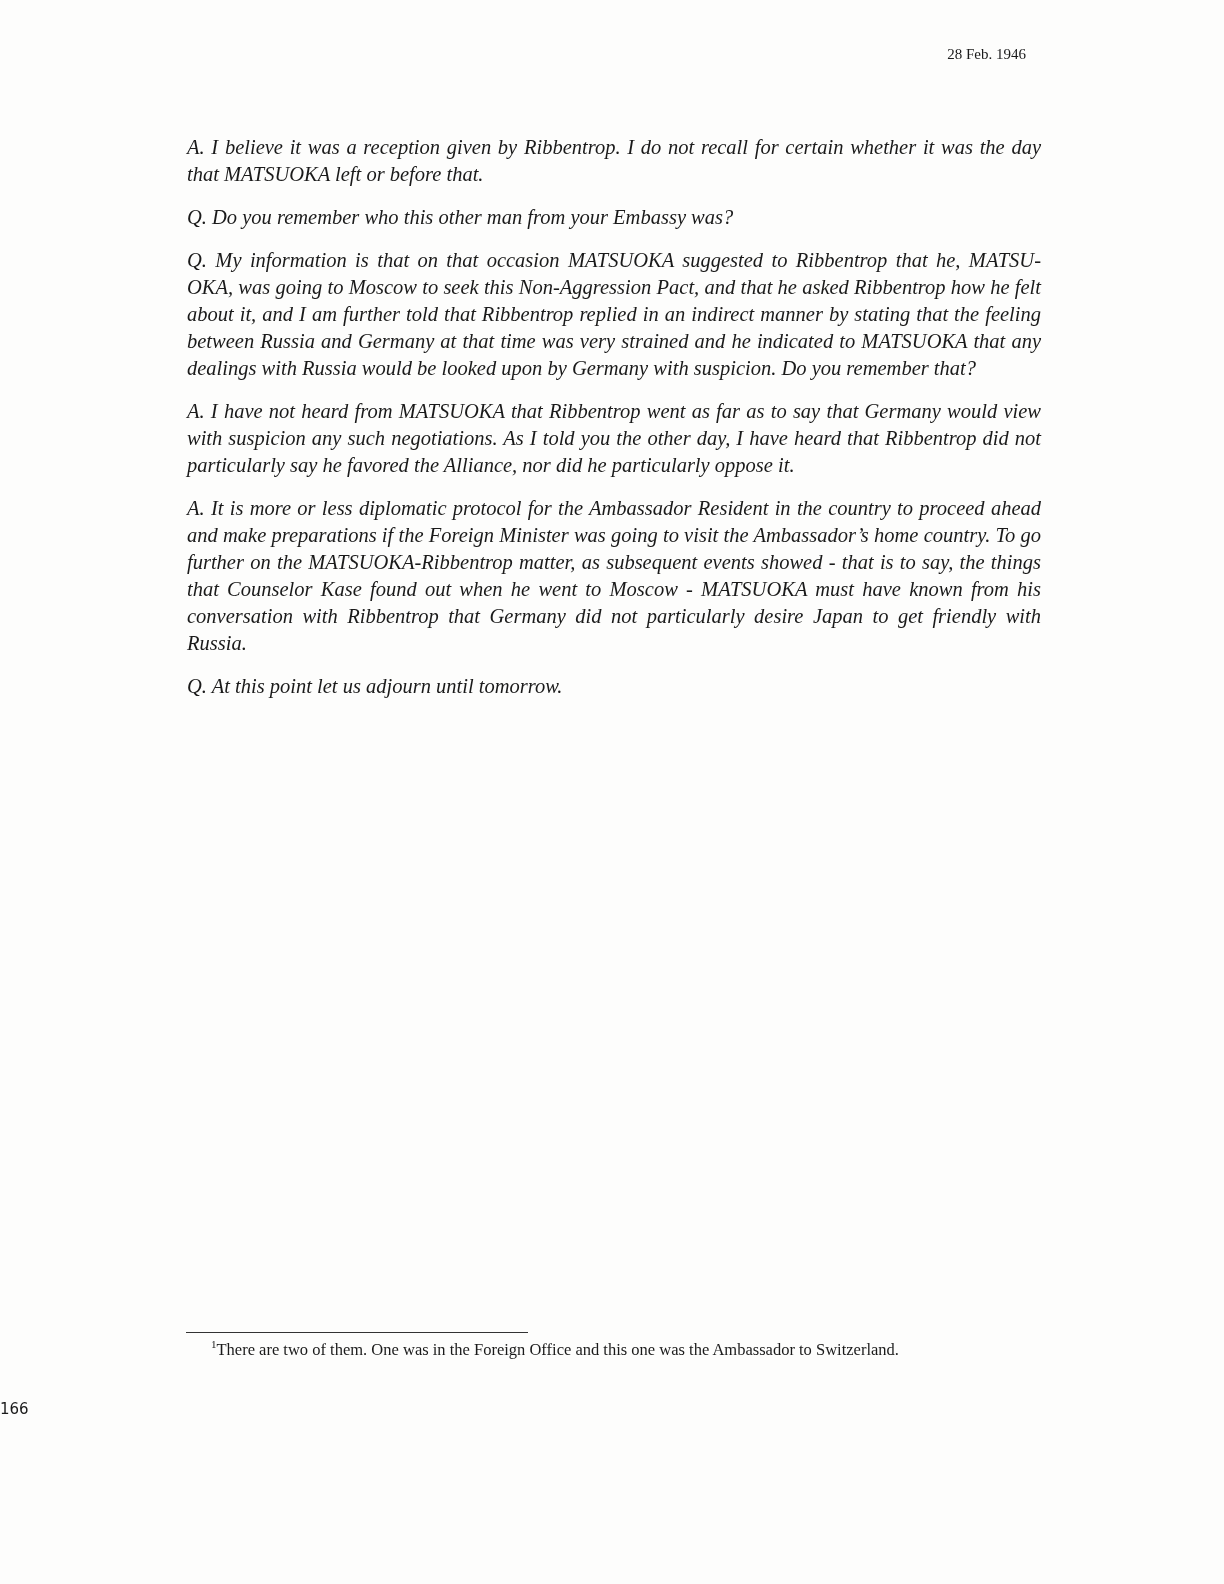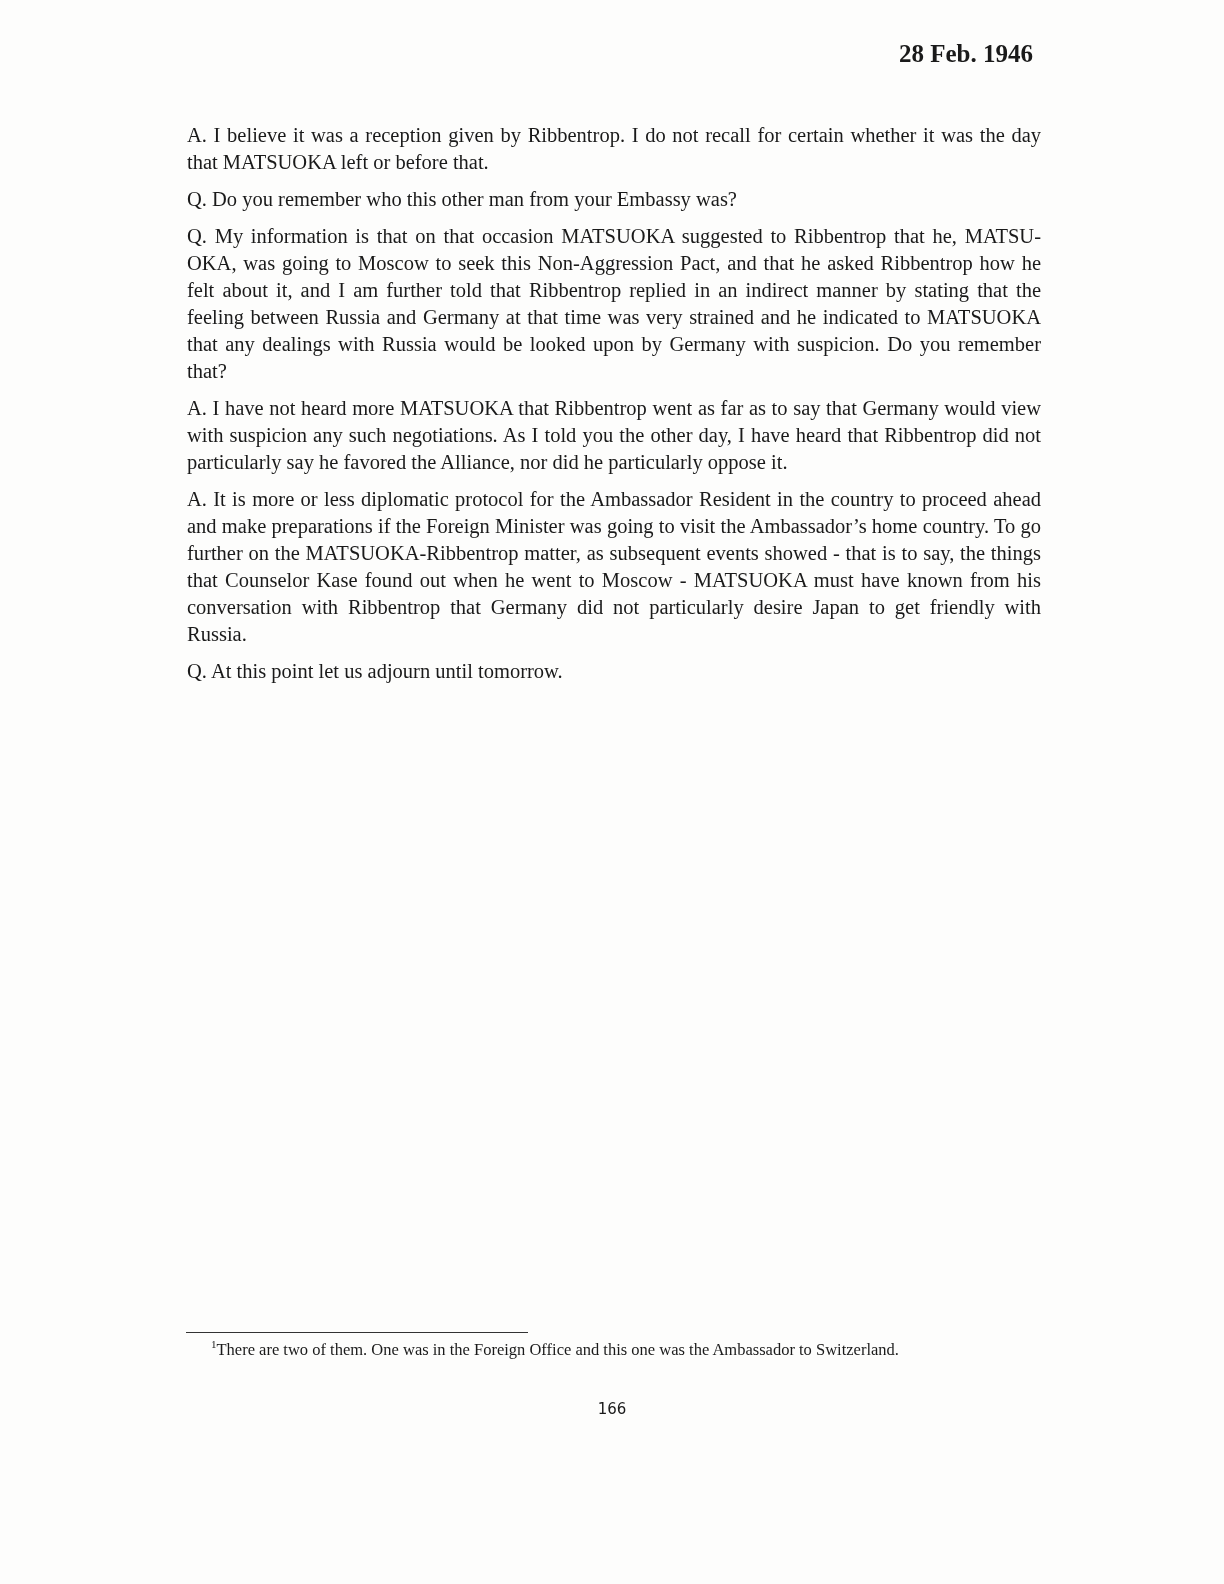--- a/index.html
+++ b/index.html
@@ -11,38 +11,38 @@
       width: 1224px;
       height: 1584px;
       position: relative;
       overflow: hidden;
       color: #1a1a1a;
       font-family: "Liberation Serif", "DejaVu Serif", serif;
     }
     .header-date {
       position: absolute;
       top: 40px;
-      right: 191px;
-      font-size: 25px;
+      right: 198px;
+      font-size: 15px;
       line-height: 28px;
       white-space: nowrap;
-      font-weight: bold;
     }
     .body-text {
       position: absolute;
       top: 118px;
       left: 187px;
       width: 854px;
     }
     .para {
-      margin: 4px 0 10px 0;
+      margin: 16px 0 10px 0;
       font-size: 20.5px;
       line-height: 27px;
       text-align: justify;
       hyphens: none;
+      font-style: italic;
     }
     .para .fnref {
       font-size: 12px;
       vertical-align: 9px;
       line-height: 0;
     }
     .footnote-rule {
       position: absolute;
       top: 1332px;
       left: 186px;
@@ -62,38 +62,37 @@
     .footnote .fnmark {
       font-size: 11px;
       vertical-align: 7px;
       line-height: 0;
     }
     .page-number {
       position: absolute;
       top: 1399px;
       left: 0;
       width: 1224px;
-      text-align: center;
       font-family: "DejaVu Sans", "Liberation Sans", sans-serif;
       font-size: 15px;
       line-height: 20px;
     }
   </style>
 </head>
 <body>
 
 <div>
 
   <div class="header-date">28 Feb. 1946</div>
 
   <div class="body-text">
     <p class="para">A. I believe it was a reception given by Ribbentrop.  I do not recall for certain whether it was the day that MATSUOKA left or before that.</p>
     <p class="para">Q. Do you remember who this other man from your Embassy was?</p>
     <p class="para">Q. My information is that on that occasion MATSUOKA suggested to Ribbentrop that he, MATSU-OKA, was going to Moscow to seek this Non-Aggression Pact, and that he asked Ribbentrop how he felt about it, and I am further told that Ribbentrop replied in an indirect manner by stating that the feeling between Russia and Germany at that time was very strained and he indicated to MATSUOKA that any dealings with Russia would be looked upon by Germany with suspicion.  Do you remember that?</p>
-    <p class="para">A. I have not heard more MATSUOKA that Ribbentrop went as far as to say that Germany would view with suspicion any such negotiations.  As I told you the other day, I have heard that Ribbentrop did not particularly say he favored the Alliance, nor did he particularly oppose it.</p>
+    <p class="para">A. I have not heard from MATSUOKA that Ribbentrop went as far as to say that Germany would view with suspicion any such negotiations.  As I told you the other day, I have heard that Ribbentrop did not particularly say he favored the Alliance, nor did he particularly oppose it.</p>
     <p class="para">A. It is more or less diplomatic protocol for the Ambassador Resident in the country to proceed ahead and make preparations if the Foreign Minister was going to visit the Ambassador’s home country.  To go further on the MATSUOKA-Ribbentrop matter, as subsequent events showed - that is to say, the things that Counselor Kase found out when he went to Moscow - MATSUOKA must have known from his conversation with Ribbentrop that Germany did not particularly desire Japan to get friendly with Russia.</p>
     <p class="para">Q. At this point let us adjourn until tomorrow.</p>
   </div>
 
   <div class="footnote-rule"></div>
 
   <div class="footnote"><sup class="fnmark">1</sup><span>There are two of them.  One was in the Foreign Office and this one was the Ambassador to Switzerland.</span></div>
 
   <div class="page-number">166</div>
 

